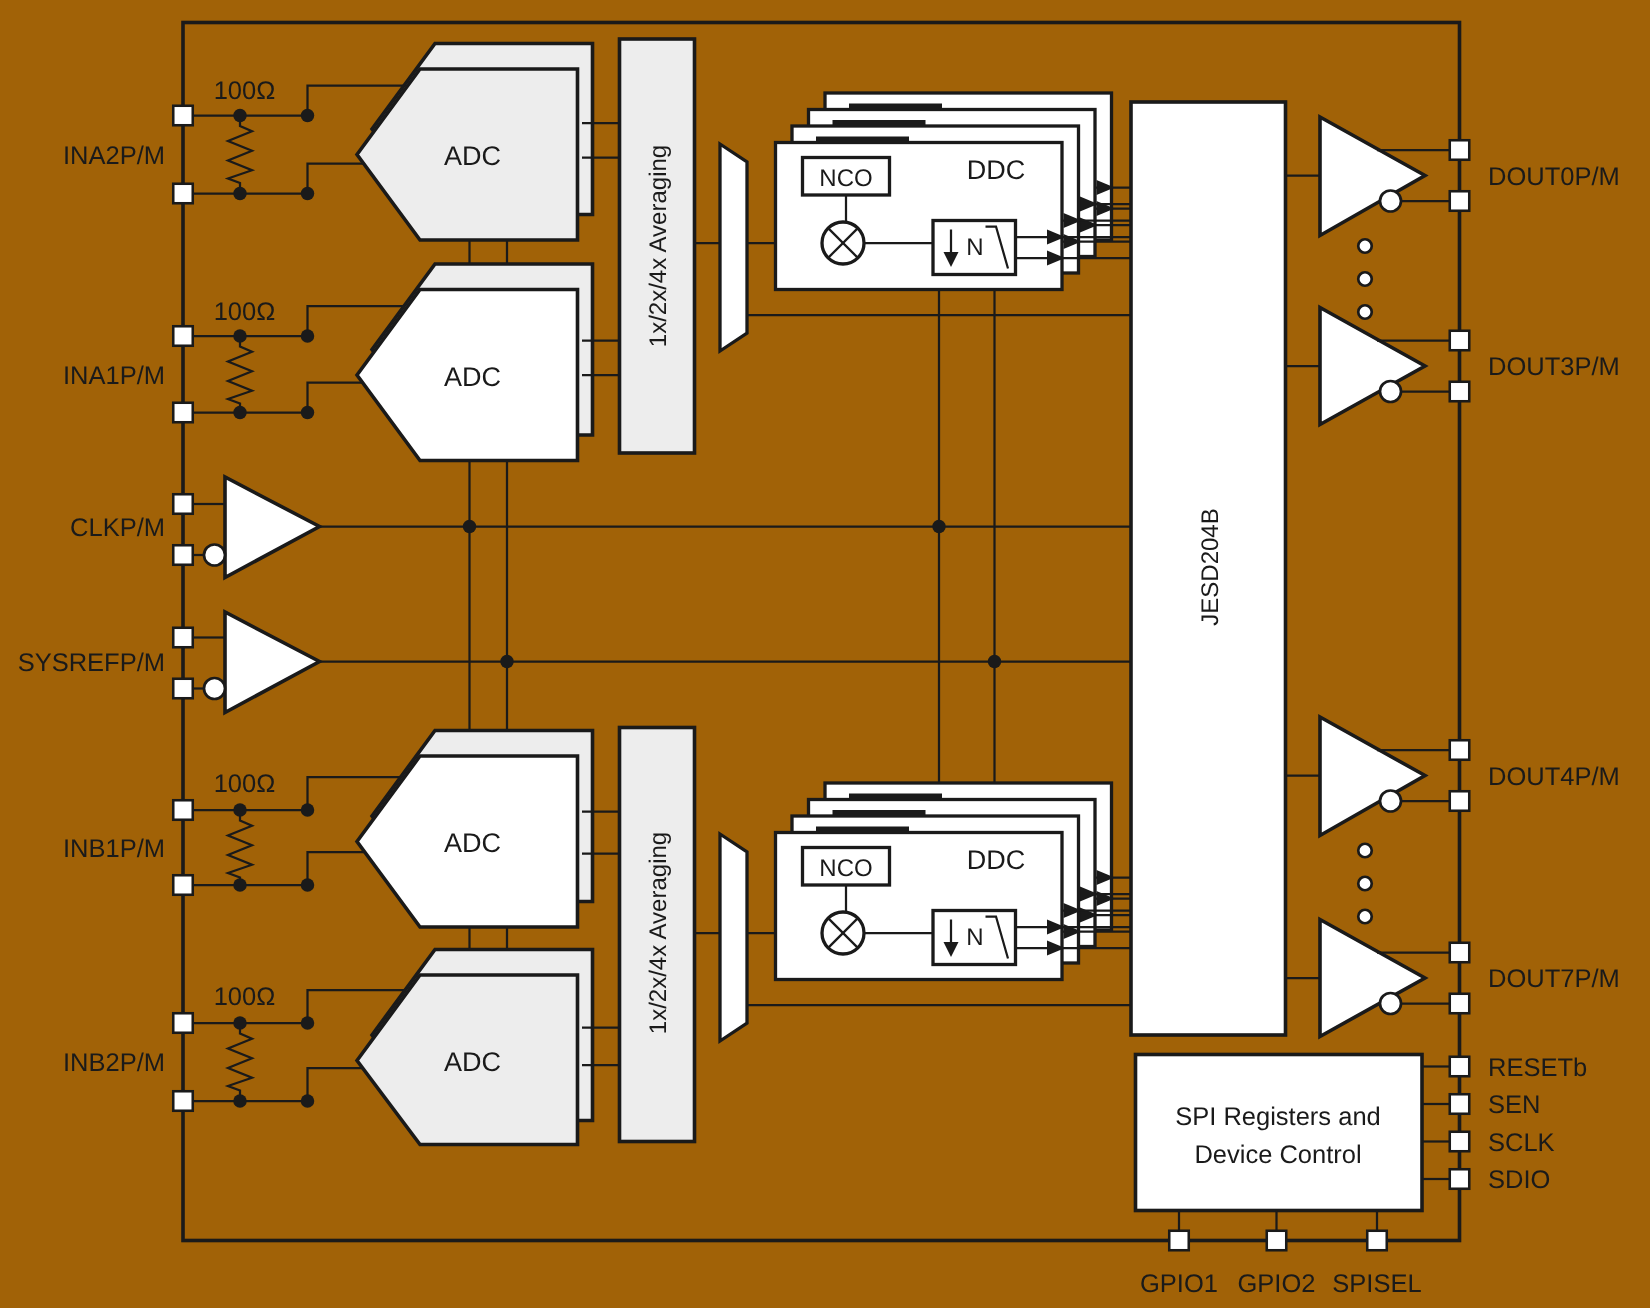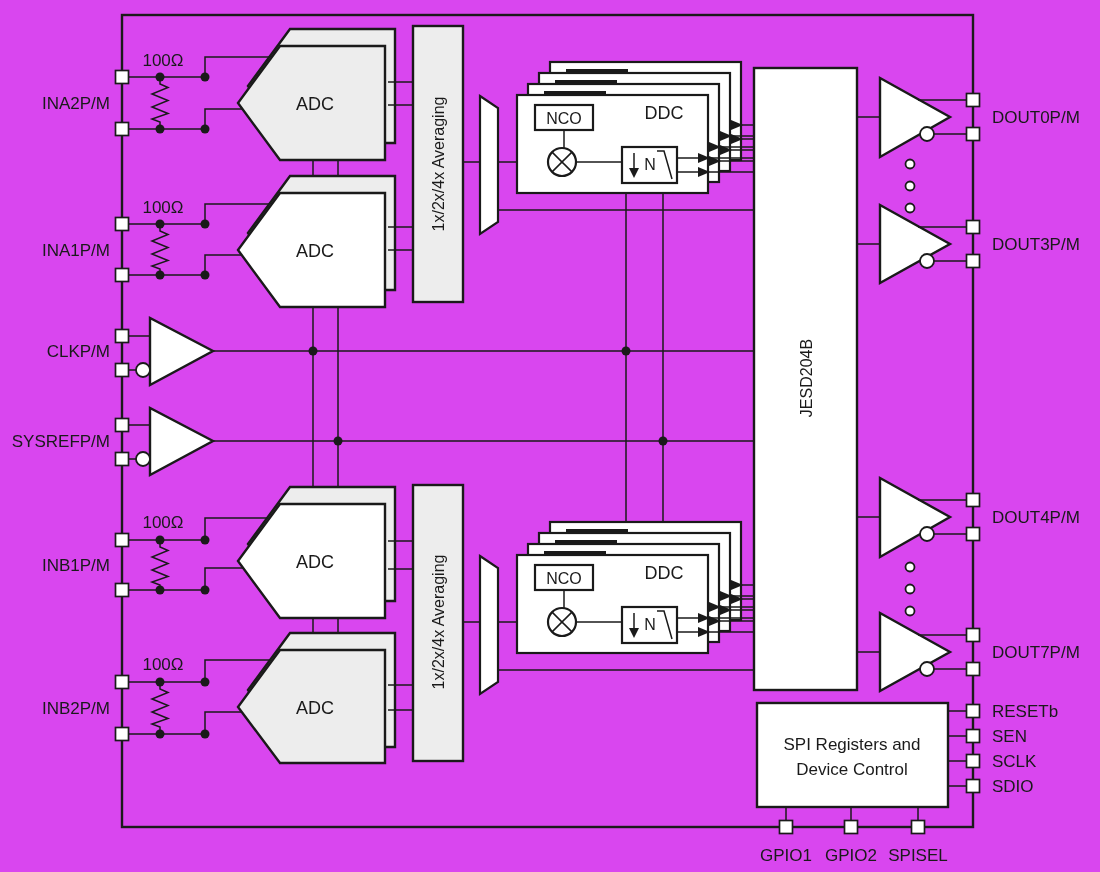--- a/index.html
+++ b/index.html
@@ -1,16 +1,16 @@
 <!DOCTYPE html>
 <html><head>
 <meta charset="utf-8">
 <style>
   html,body{margin:0;padding:0;background:#ffffff;}
-  .stage{width:1100px;height:872px;position:relative;background:#d946ef;
+  .stage{width:1100px;height:872px;position:relative;background:#a16207;
          font-family:"Liberation Sans", sans-serif;}
   svg{display:block;}
   svg text{font-family:"Liberation Sans", sans-serif;fill:#1a1a1a;}
   .wire{stroke:#1a1a1a;stroke-width:1.5;fill:none;}
   .thick{stroke:#1a1a1a;stroke-width:2.4;fill:none;}
   .blk-white{fill:#ffffff;stroke:#1a1a1a;stroke-width:2.4;}
   .blk-gray{fill:#ededed;stroke:#1a1a1a;stroke-width:2.4;}
   .card{fill:#ffffff;stroke:#1a1a1a;stroke-width:2.2;}
   .pin{fill:#ffffff;stroke:#1a1a1a;stroke-width:1.7;}
   .dot{fill:#1a1a1a;stroke:none;}

